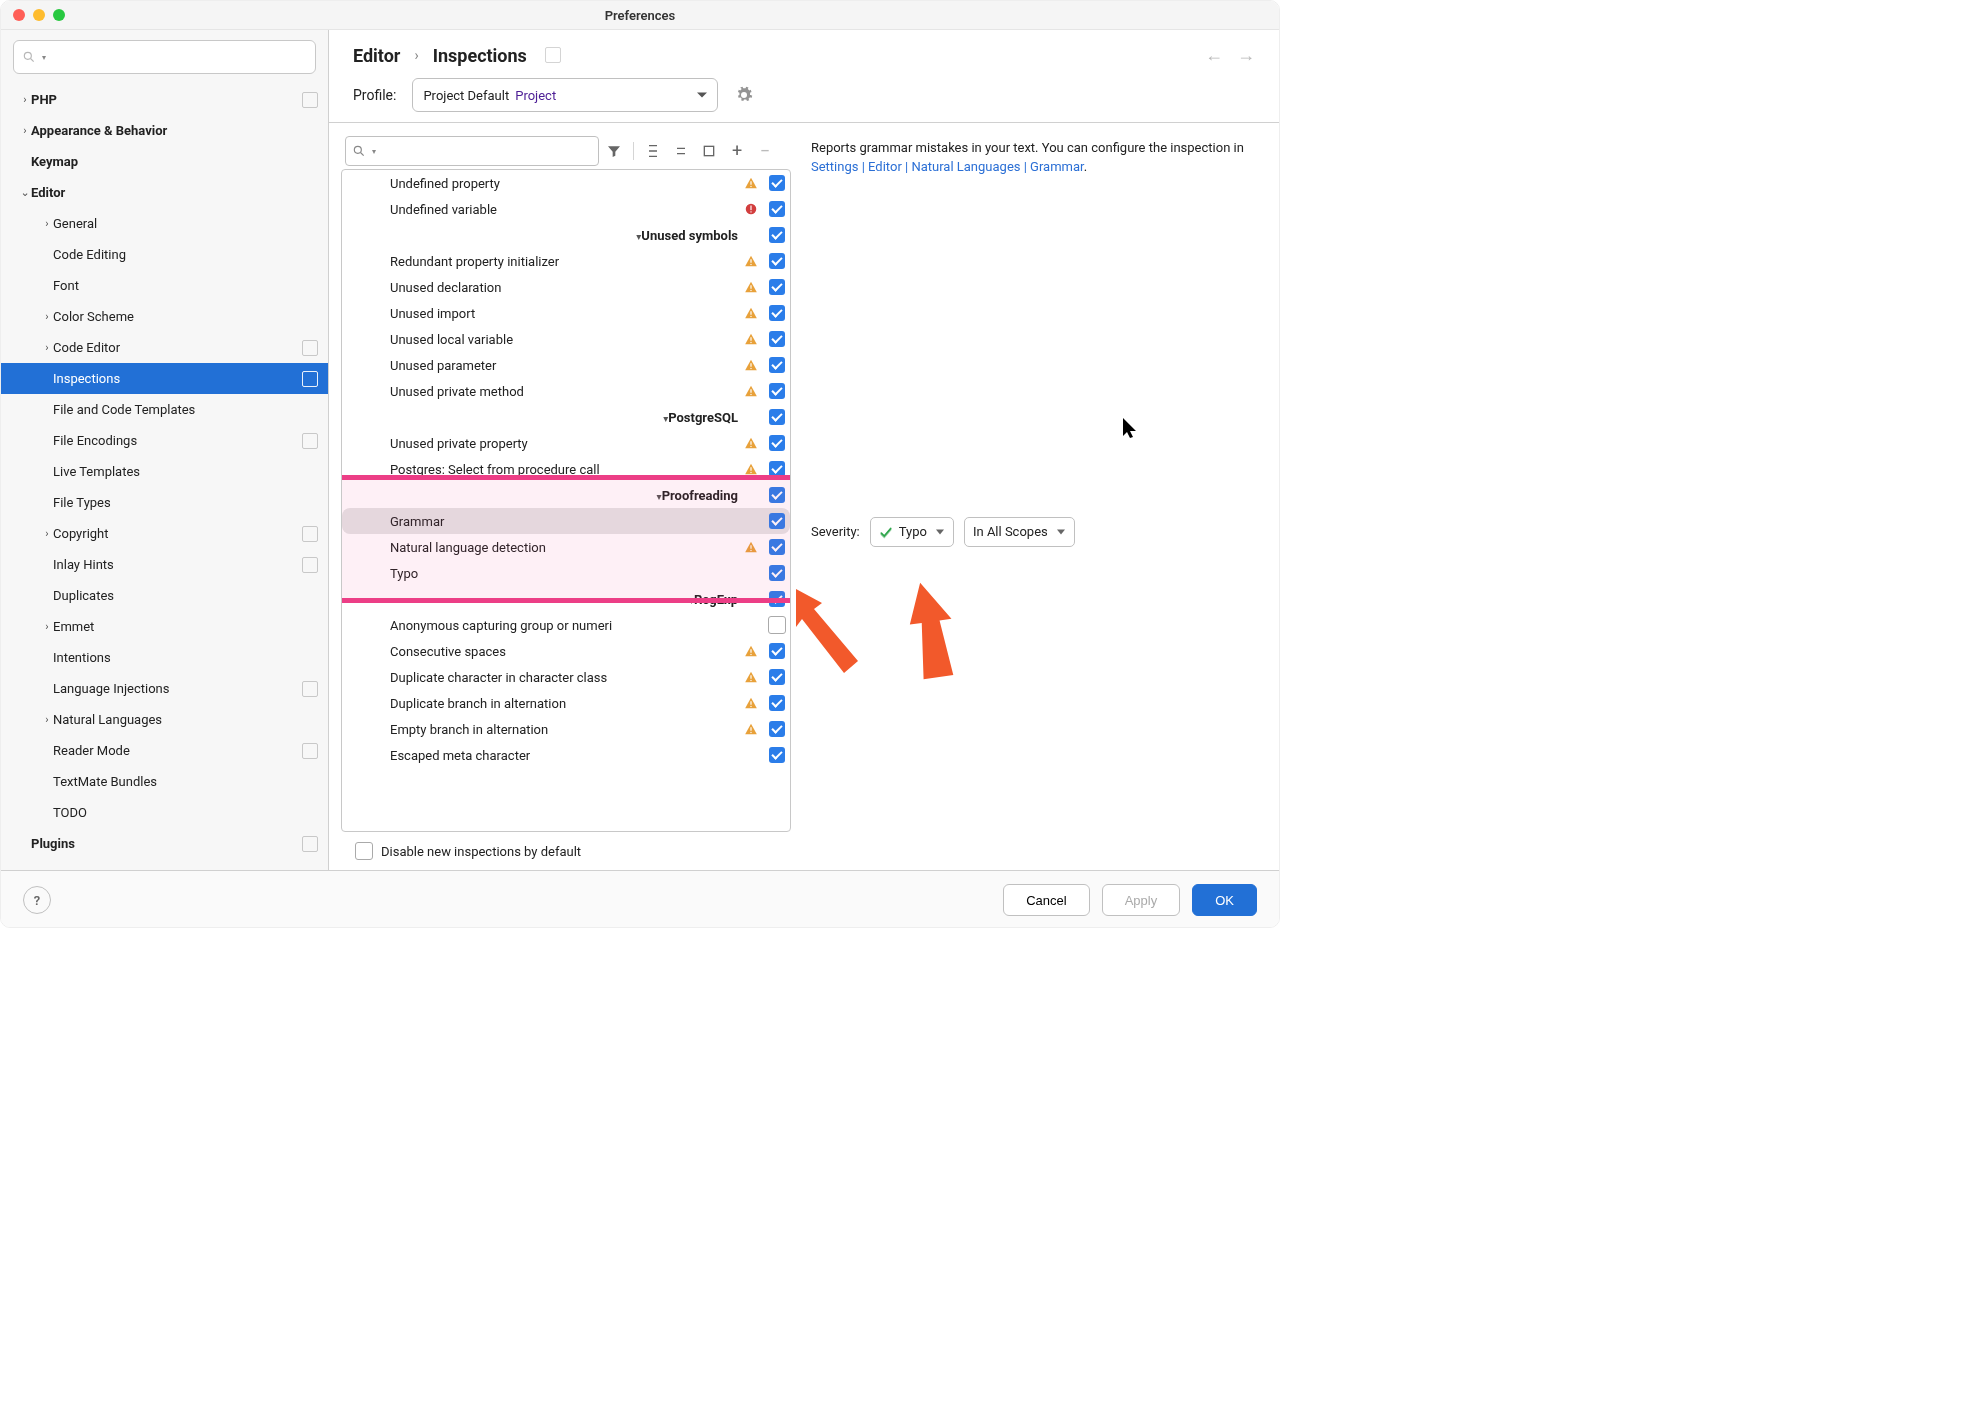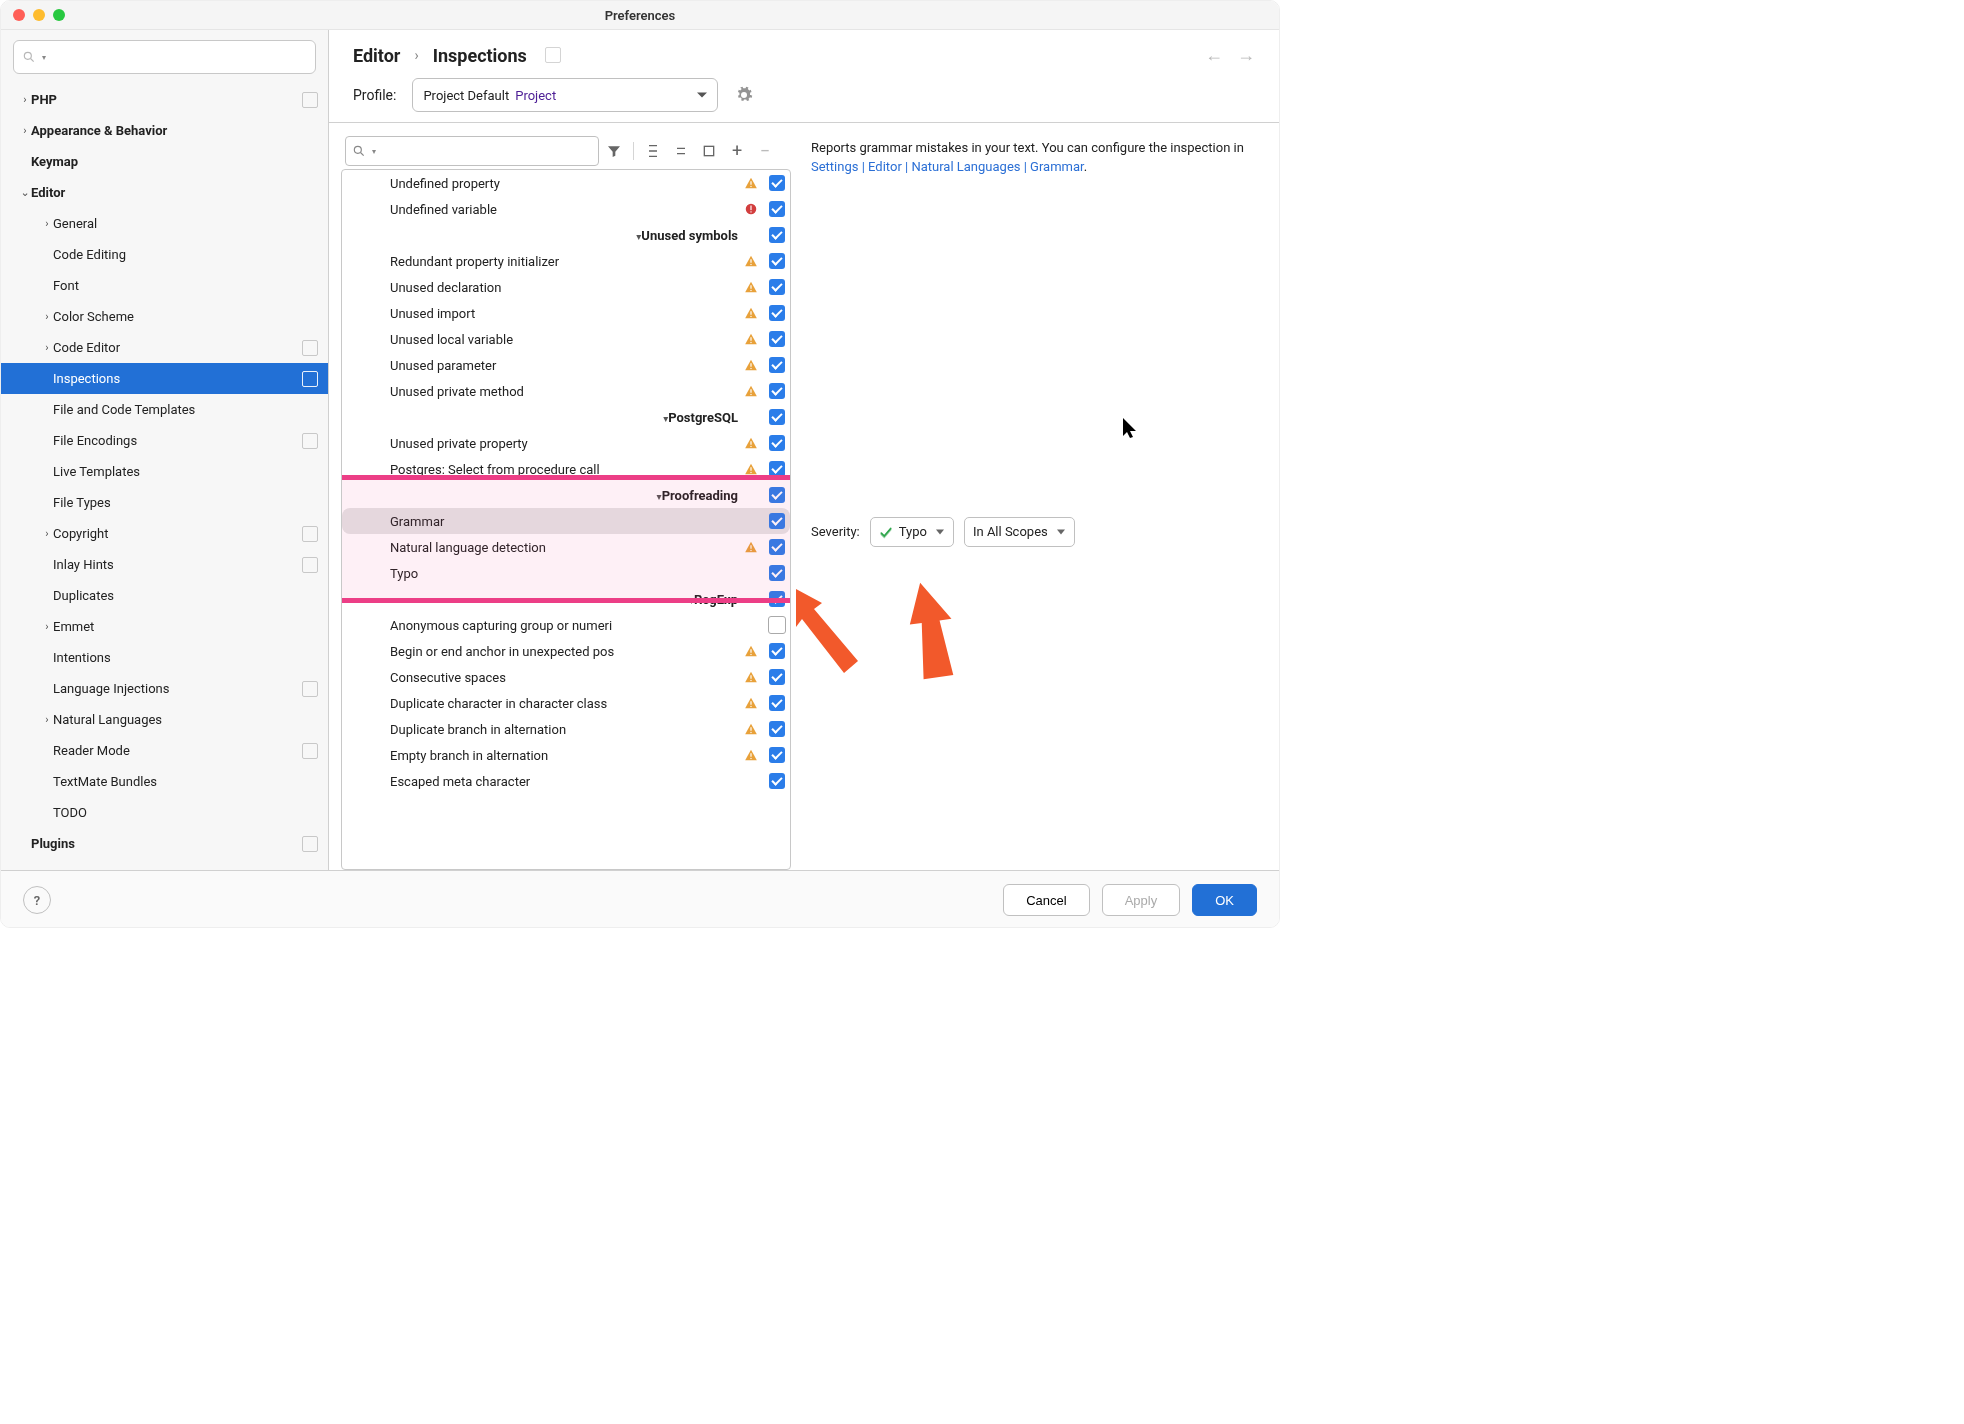--- a/index.html
+++ b/index.html
@@ -494,33 +494,20 @@
                 </div>
               </div>
               <div class="irow sub">
                 <div class="name">Anonymous capturing group or numeri</div>
                 <div class="sev"></div>
                 <div class="chk">
                   <div class="chkbox off"></div>
                 </div>
               </div>
               <div class="irow sub">
-                <div class="name">Begin or end anchor in unexpected pos</div>
-                <div class="sev">
-                  <svg viewBox="0 0 24 24">
-                    <path d="M12 3L2 21h20z" fill="#e8a13a"></path>
-                    <rect x="11" y="9" width="2" height="6" fill="#fff"></rect>
-                    <rect x="11" y="17" width="2" height="2" fill="#fff"></rect>
-                  </svg>
-                </div>
-                <div class="chk">
-                  <div class="chkbox"></div>
-                </div>
-              </div>
-              <div class="irow sub">
                 <div class="name">Consecutive spaces</div>
                 <div class="sev">
                   <svg viewBox="0 0 24 24">
                     <path d="M12 3L2 21h20z" fill="#e8a13a"></path>
                     <rect x="11" y="9" width="2" height="6" fill="#fff"></rect>
                     <rect x="11" y="17" width="2" height="2" fill="#fff"></rect>
                   </svg>
                 </div>
                 <div class="chk">
                   <div class="chkbox"></div>
@@ -568,20 +555,24 @@
               <div class="irow sub">
                 <div class="name">Escaped meta character</div>
                 <div class="sev"></div>
                 <div class="chk">
                   <div class="chkbox"></div>
                 </div>
               </div>
             </div>
 
           <div class="hl-rect" style="left:-10px;top:305px;width:456px;height:118px;"></div>
+        </div>
+        <div class="bottom-opt">
+          <div class="chkbox off"></div>
+          <span>Disable new inspections by default</span>
         </div>
       </div>
 
       <div class="details">
         <p>
           <span>Reports grammar mistakes in your text. You can configure the inspection in </span><a href="#">Settings | Editor | Natural Languages | Grammar</a><span>.</span>
         </p>
         <div class="sevrow">
           <span>Severity:</span>
           <div class="sel-dd">

